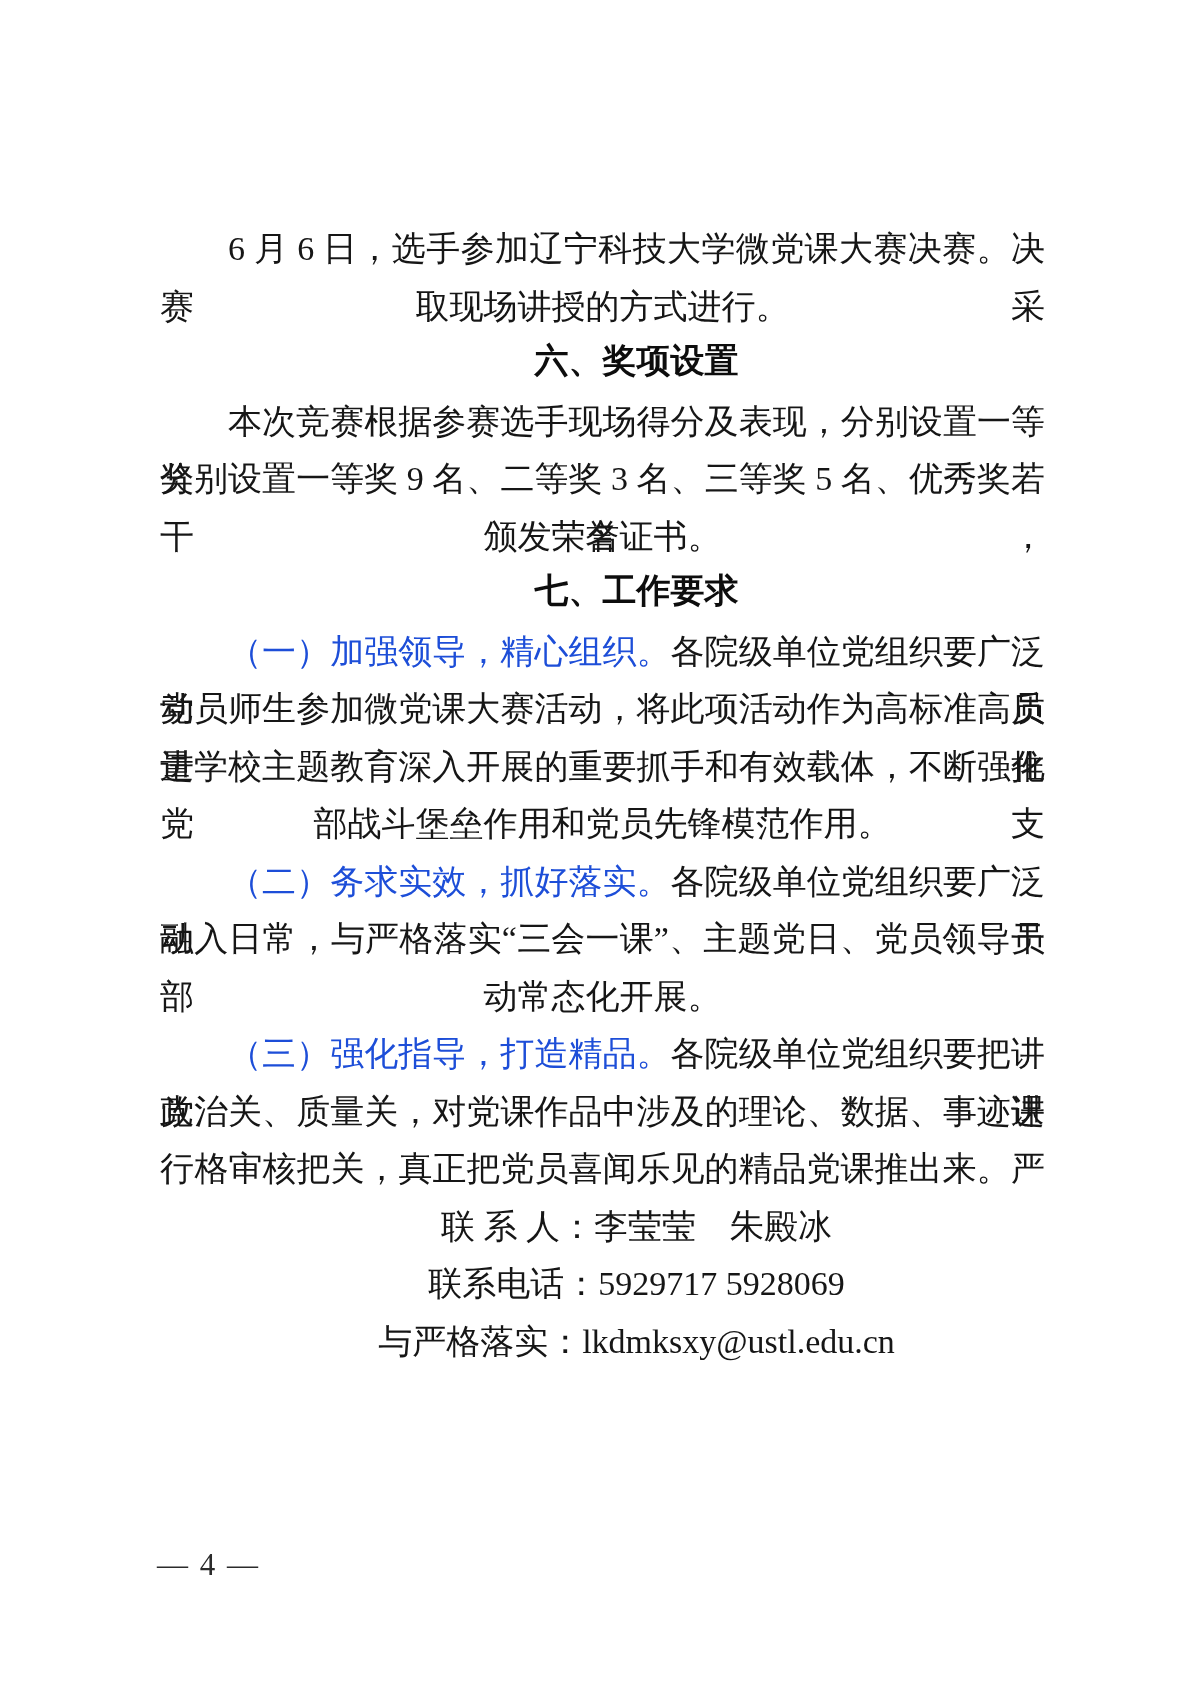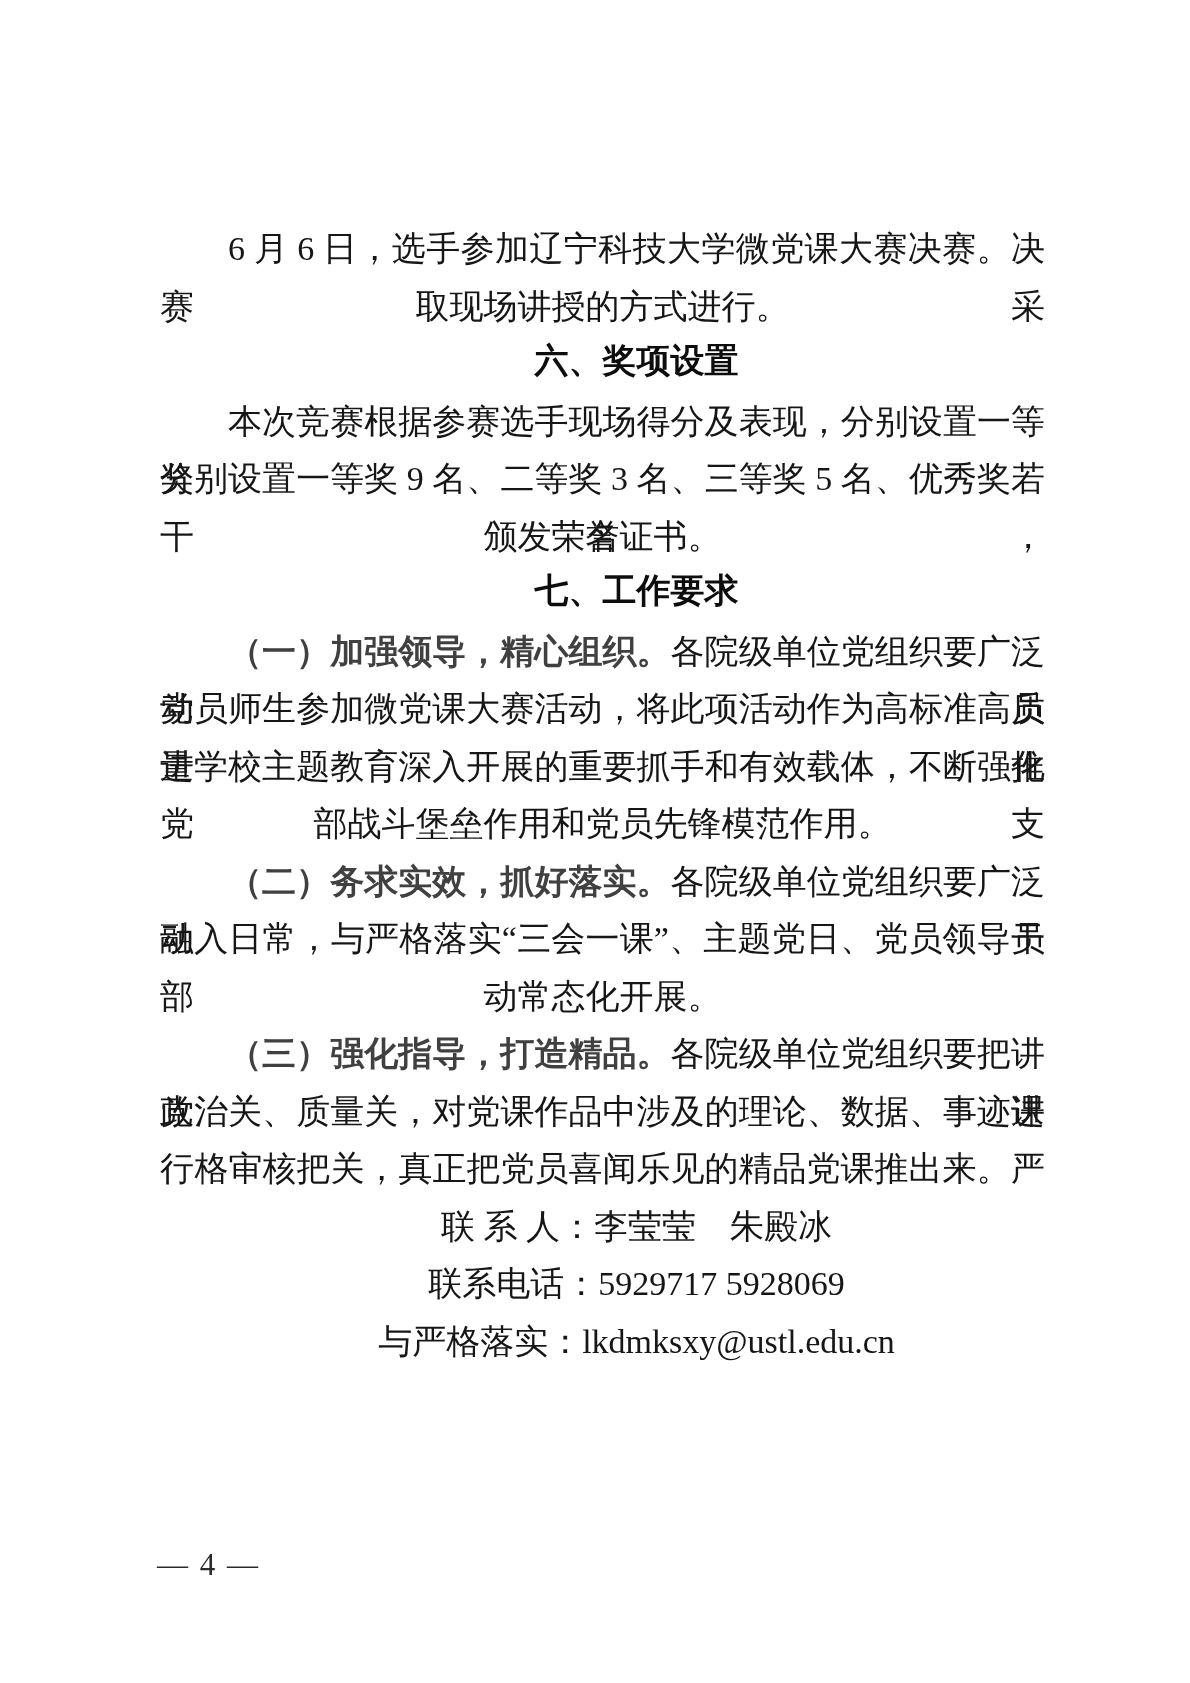--- a/index.html
+++ b/index.html
@@ -33,23 +33,23 @@
     text-align-last: justify;
     -moz-text-align-last: justify;
   }
   .ln.ind { text-indent: 68px; }
   .ln.hd {
     font-weight: bold;
     font-family: Liberation Mono, monospace;
     color: #0d0d0d;
   }
   .lead {
-    font-weight: bold;
+    font-weight: normal;
     font-family: "Liberation Sans", "DejaVu Sans", sans-serif;
-    color: #404040;
+    color: #1d4ed8;
   }
   .footer {
     position: absolute;
     left: 157px;
     top: 1545px;
     font-size: 31px;
     line-height: 40px;
     letter-spacing: 2px;
     color: #2b2b2b;
     font-family: "Liberation Serif", "DejaVu Serif", serif;

